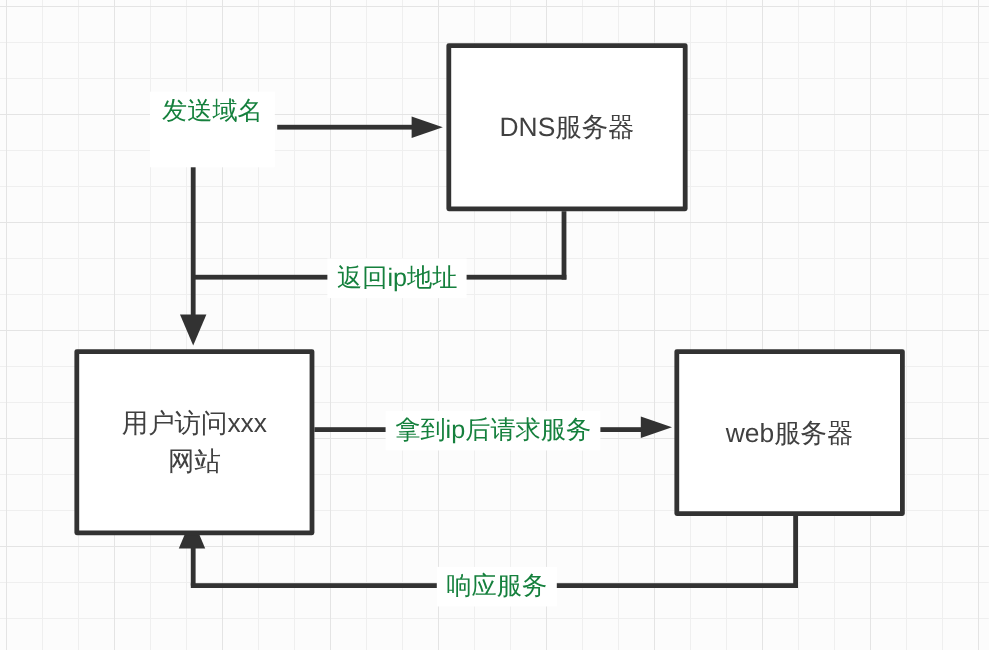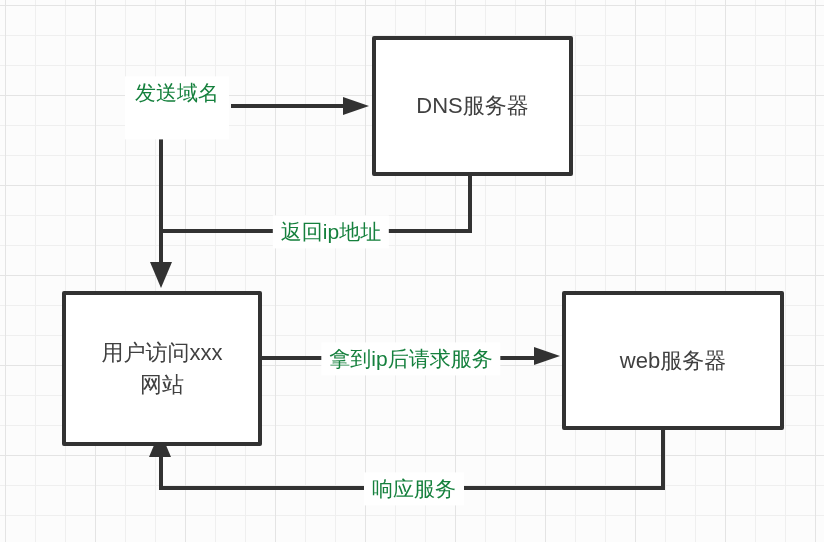--- a/index.html
+++ b/index.html
@@ -29,21 +29,21 @@
     border-radius:2px;
     display:flex;flex-direction:column;
     align-items:center;justify-content:center;
     text-align:center;
     font-size:22px;color:#404040;
     line-height:1.45;
     z-index:2;
   }
   #dns-box {left:372px;top:36px;width:201px;height:140px;}
   #user-box{left:62px;top:291px;width:200px;height:155px;}
-  #web-box {left:562px;top:291px;width:222px;height:139px;}
+  #web-box {left:562px;top:291px;width:192px;height:139px;}
 
   .l{position:absolute;background:#323232;z-index:1;}
   .ah{position:absolute;width:0;height:0;z-index:1;}
 
   
   #send-h   {left:231px;top:104px;width:114px;height:4px;}
   #send-ah  {left:343px;top:97px;border-top:9px solid transparent;border-bottom:9px solid transparent;border-left:26px solid #323232;}
   #send-v   {left:159px;top:138px;width:4px;height:126px;}
   #send-vah {left:150px;top:262px;border-left:11px solid transparent;border-right:11px solid transparent;border-top:26px solid #323232;}
 

